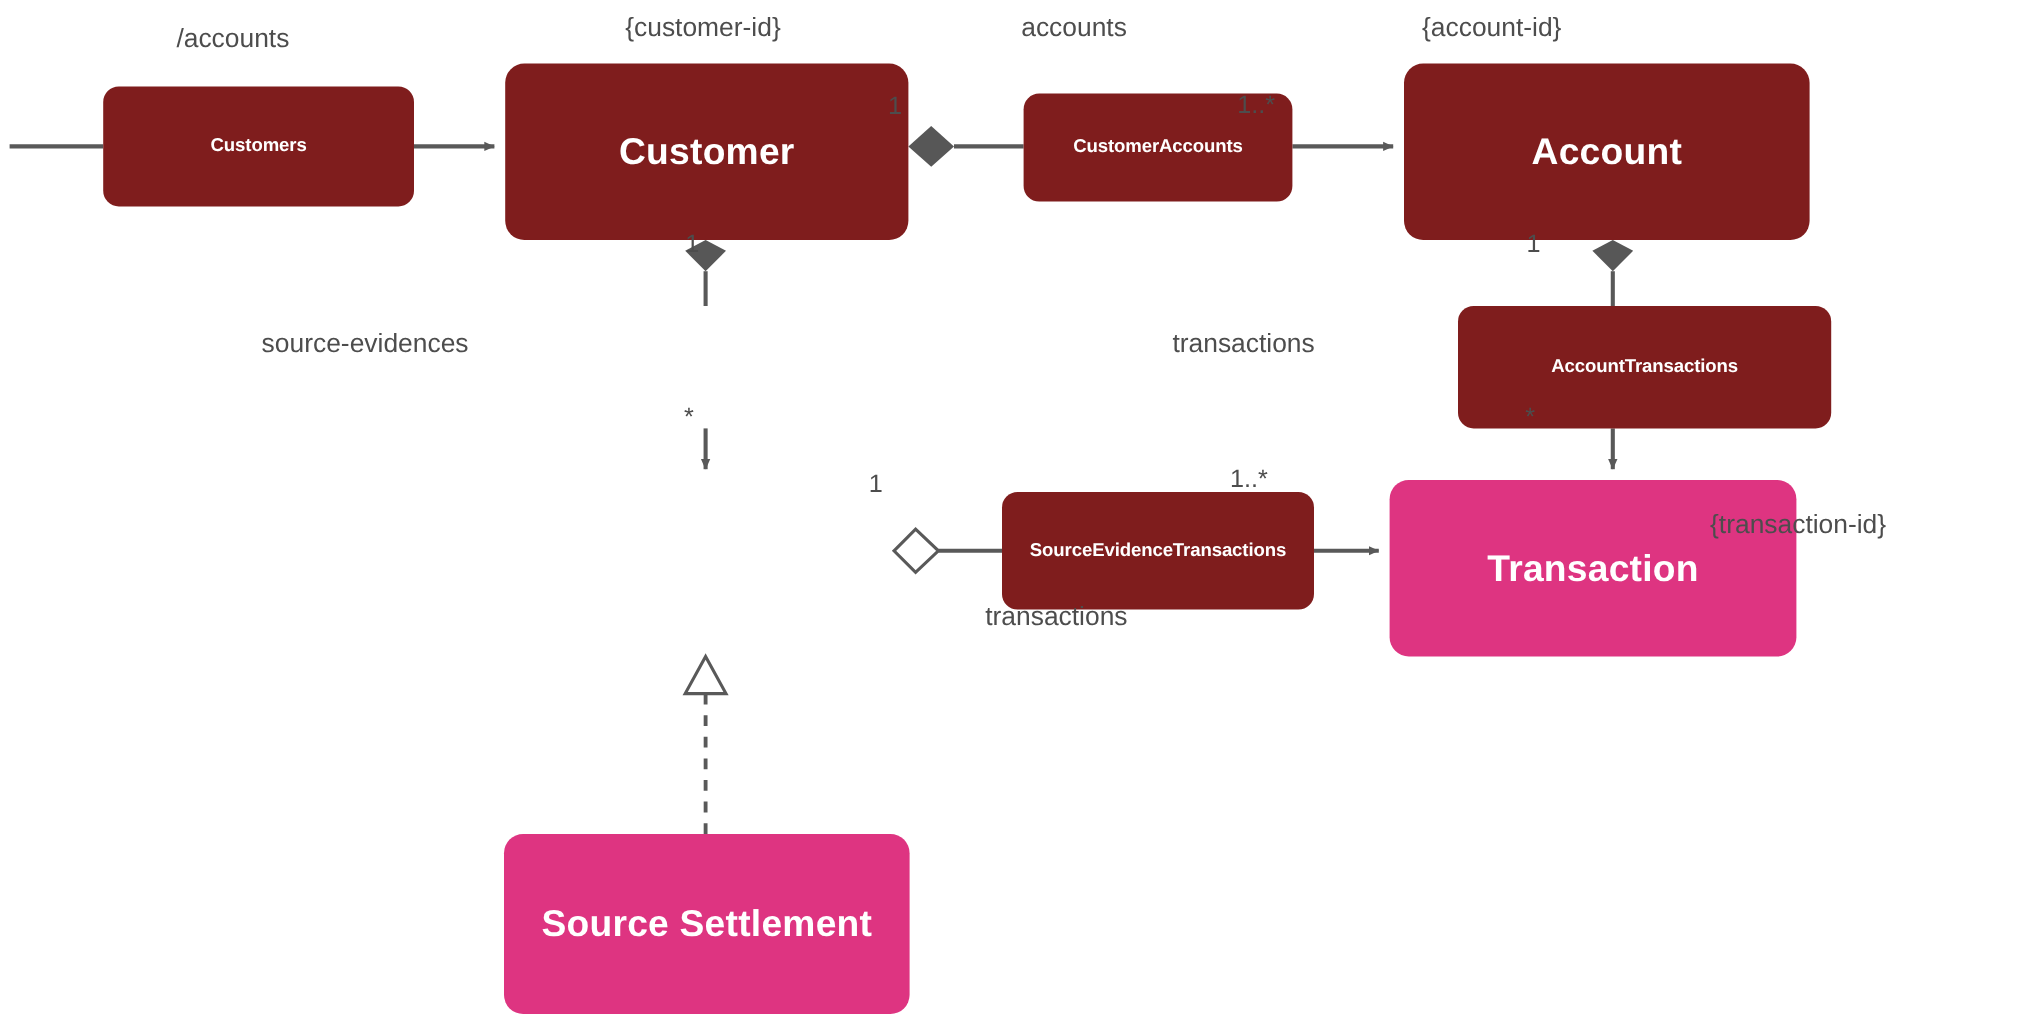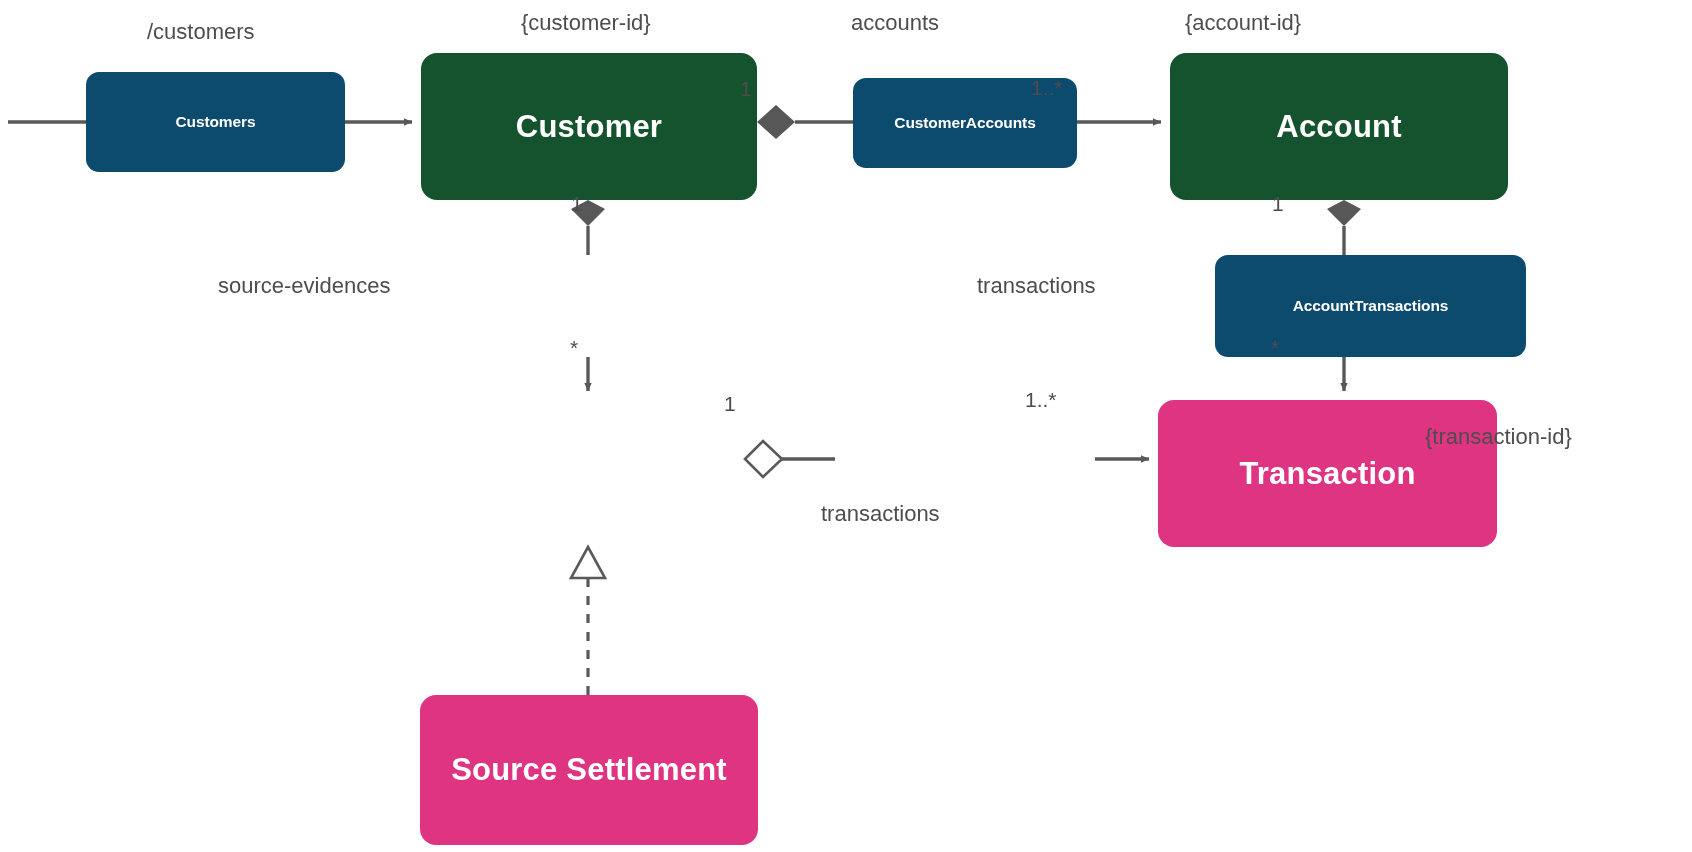--- a/index.html
+++ b/index.html
@@ -45,22 +45,22 @@
     font-size: 31px;
     font-weight: bold;
     letter-spacing: 0.2px;
   }
   .node.resource {
     border-radius: 13px;
     font-size: 15.5px;
     font-weight: bold;
     letter-spacing: -0.1px;
   }
-  .green  { background: #14532d; }
-  .yellow { background: #0c4a6e; }
+  .green  { background: #7f1d1d; }
+  .yellow { background: #7f1d1d; }
   .pink   { background: #de3481; }
 
   
   .label {
     position: absolute;
     color: #4d4d4d;
     font-size: 22px;
     white-space: nowrap;
   }
   .label.mult {
@@ -135,26 +135,27 @@
   <div class="node entity green" style="left:421px; top:53px;  width:336px; height:147px;">Customer</div>
 
   <div class="node resource yellow" style="left:853px; top:78px;  width:224px; height:90px;">CustomerAccounts</div>
 
   <div class="node entity green" style="left:1170px; top:53px; width:338px; height:147px;">Account</div>
 
 
   <div class="node resource yellow" style="left:1215px; top:255px; width:311px; height:102px;">AccountTransactions</div>
 
 
+  <div class="node resource yellow" style="left:835px; top:410px; width:260px; height:98px;">SourceEvidenceTransactions</div>
 
   <div class="node entity pink" style="left:1158px; top:400px; width:339px; height:147px;">Transaction</div>
 
   <div class="node entity pink" style="left:420px; top:695px; width:338px; height:150px;">Source Settlement</div>
 
-  <div class="label" style="left:147px;  top:19px;">/customers</div>
+  <div class="label" style="left:147px;  top:19px;">/accounts</div>
 
   <div class="label" style="left:521px;  top:10px;">{customer-id}</div>
 
   <div class="label" style="left:851px;  top:10px;">accounts</div>
 
   <div class="label" style="left:1185px; top:10px;">{account-id}</div>
 
   <div class="label" style="left:218px;  top:273px;">source-evidences</div>
 
   <div class="label" style="left:977px;  top:273px;">transactions</div>

